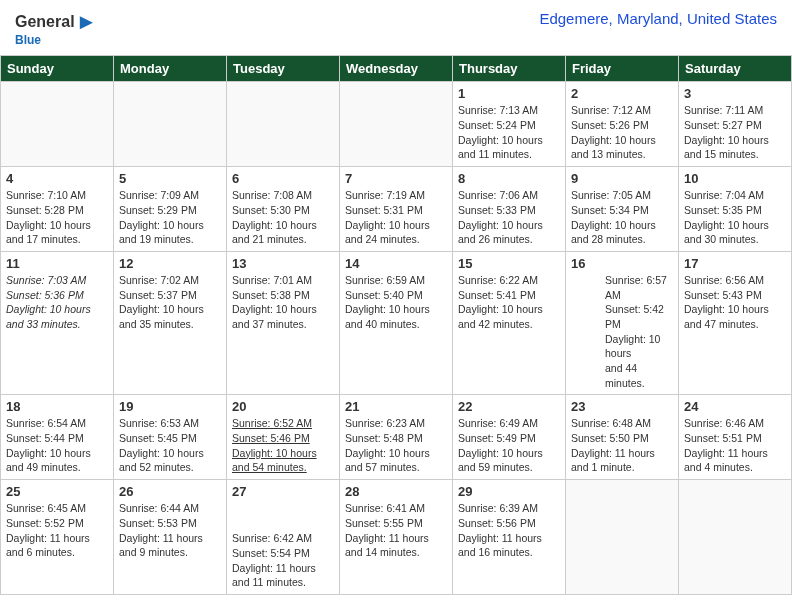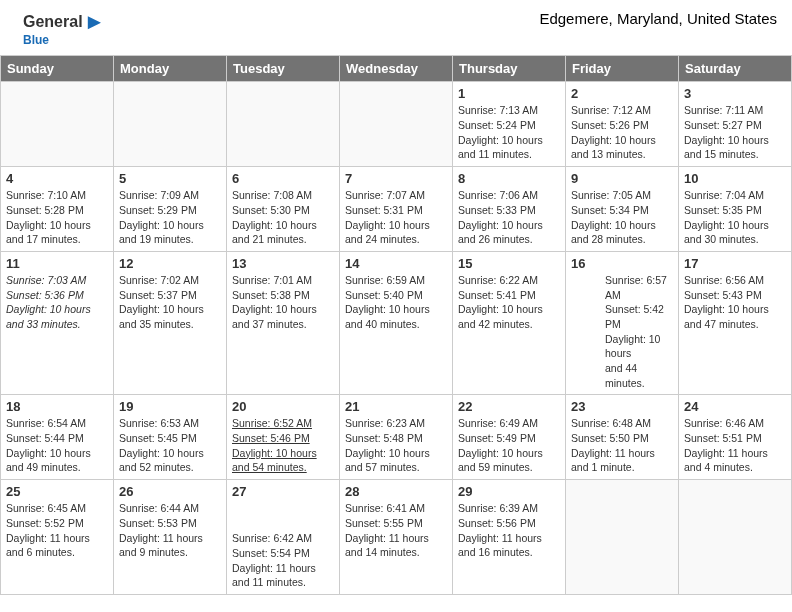--- a/index.html
+++ b/index.html
@@ -1,20 +1,20 @@
 <!DOCTYPE html>
 <html><head>
   <meta charset="utf-8">
   <style>
     * { box-sizing: border-box; margin: 0; padding: 0; }
     body { font-family: Arial, sans-serif; background: #fff; width: 792px; min-height: 612px; }
     
     .calendar { width: 100%; border-collapse: collapse; margin: 0; }
     .calendar th {
-      background-color: #737373;
+      background-color: #14532d;
       color: white;
       text-align: left;
       padding: 5px 6px;
       font-size: 13px;
       border: 1px solid #ccc;
     }
     .calendar td {
       border: 1px solid #ccc;
       vertical-align: top;
       padding: 4px 5px;
@@ -22,42 +22,42 @@
       min-height: 80px;
       font-size: 10.5px;
       color: #333;
       background: #fff;
     }
     .calendar td.empty { background: #f9f9f9; }
     .day-number { font-size: 13px; font-weight: bold; margin-bottom: 2px; }
     .day-info { font-size: 10.5px; line-height: 1.4; }
 
     .logo-container { display: flex; align-items: center; }
-    .logo-text { line-height: 1.1; margin-left: 8px; }
+    .logo-text { line-height: 1.1; }
     .logo-general { font-size: 16px; font-weight: bold; color: #333; }
     .logo-blue { font-size: 12px; font-weight: bold; color: #1a6bb5; }
   </style>
 </head>
 <body>
 
 <div style="padding: 10px 15px 8px;">
   <div style="display: flex; justify-content: space-between; align-items: flex-start;">
     <div class="logo-container">
       <div>
         <div class="logo-text">
           <div style="display: flex; align-items: center;">
             <span class="logo-general">General</span>
             <span style="color:#1a6bb5; font-size:22px; margin-left:1px;">►</span>
           </div>
           <div class="logo-blue">Blue</div>
         </div>
       </div>
     </div>
     <div style="text-align: right;">
-      <div style="font-size: 15px; color: #000000;">Edgemere, Maryland, United States</div>
+      <div style="font-size: 15px; color: #1d4ed8;">Edgemere, Maryland, United States</div>
     </div>
   </div>
 </div>
 
 <table class="calendar">
   <thead>
     <tr id="days-header">
     <th>Sunday</th>
         <th>Monday</th>
         <th>Tuesday</th>
@@ -112,21 +112,21 @@
         </td>
         <td>
           <div class="day-number">6</div>
           <div class="day-info" style="white-space: pre-line;">Sunrise: 7:08 AM
 Sunset: 5:30 PM
 Daylight: 10 hours
 and 21 minutes.</div>
         </td>
         <td>
           <div class="day-number">7</div>
-          <div class="day-info" style="white-space: pre-line;">Sunrise: 7:07 AM
+          <div class="day-info" style="white-space: pre-line;">Sunrise: 7:19 AM
 Sunset: 5:31 PM
 Daylight: 10 hours
 and 24 minutes.</div>
         </td>
         <td>
           <div class="day-number">8</div>
           <div class="day-info" style="white-space: pre-line;">Sunrise: 7:06 AM
 Sunset: 5:33 PM
 Daylight: 10 hours
 and 26 minutes.</div>

